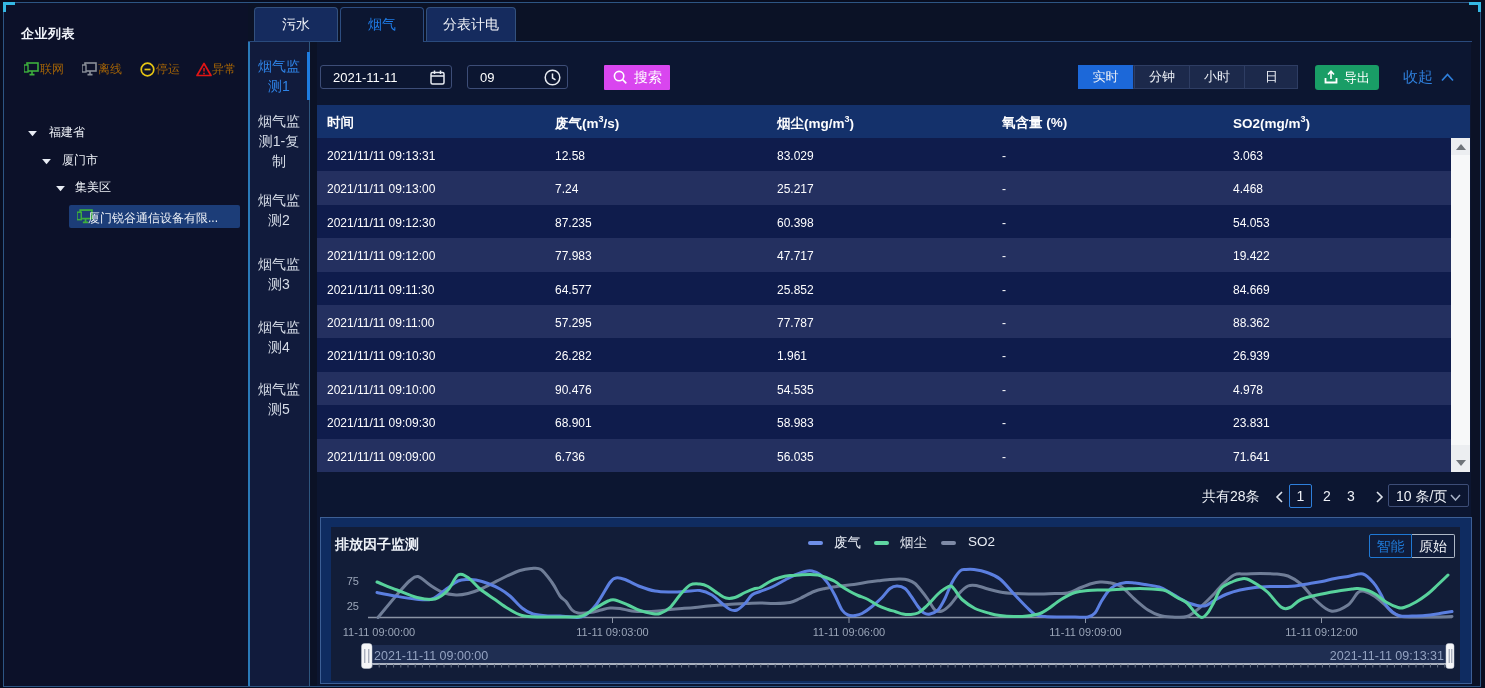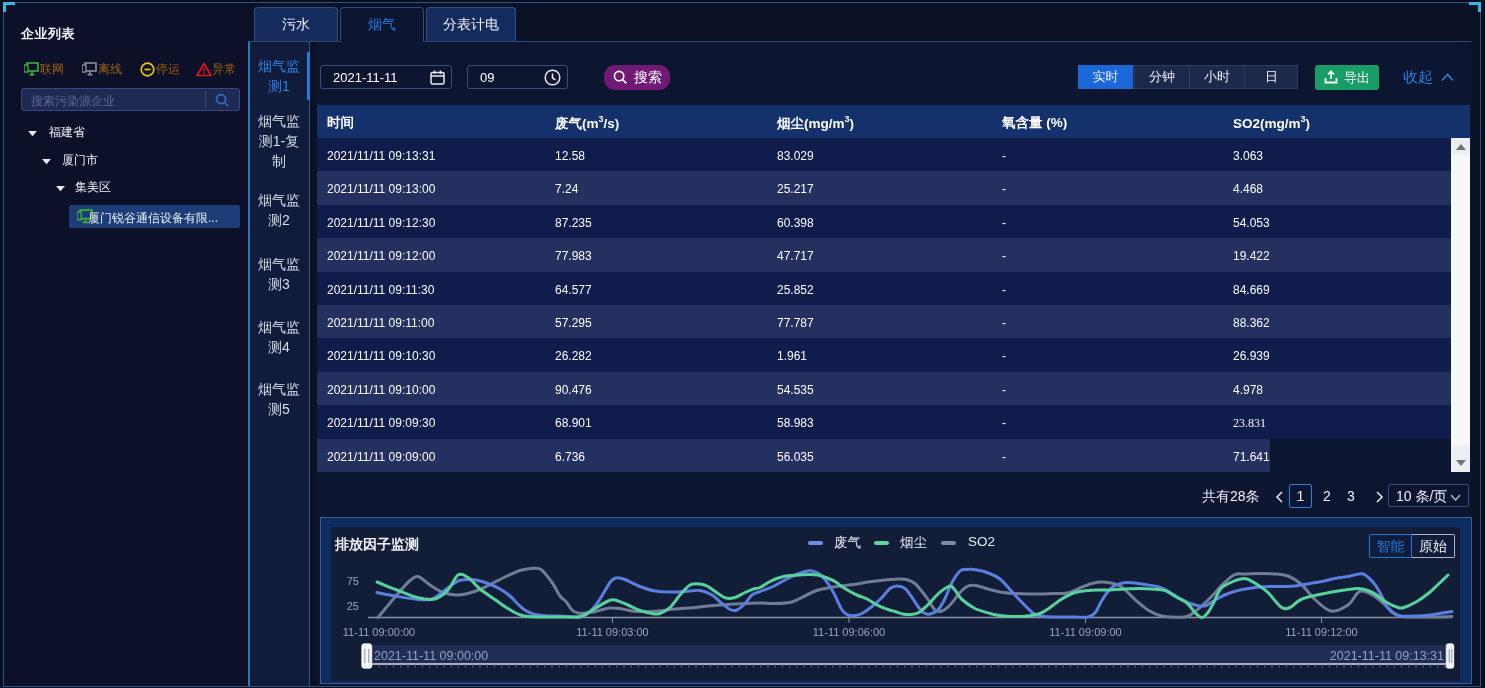--- a/index.html
+++ b/index.html
@@ -42,28 +42,20 @@
     </svg>
     <span class="abs" style="left:152px;top:0;">停运</span>
     <svg class="abs" style="left:192px;top:1px;" width="16" height="15" viewBox="0 0 16 15">
       <path d="M8 1.5 L15 13.5 L1 13.5 Z" fill="none" stroke="#e01515" stroke-width="1.7" stroke-linejoin="round"></path>
       <path d="M8 6 L8 9.6" stroke="#e01515" stroke-width="1.5"></path>
       <circle cx="8" cy="11.5" r="0.9" fill="#e01515"></circle>
     </svg>
     <span class="abs" style="left:208px;top:0;">异常</span>
   </div>
 
-  <div class="abs" style="left:17px;top:85px;width:219px;height:23px;background:#1e2a52;border:1px solid #384a84;border-radius:3px;">
-    <span class="abs" style="left:9px;top:4px;font-size:12px;color:#5a6a96;">搜索污染源企业</span>
-    <div class="abs" style="right:33px;top:2px;width:1px;height:17px;background:#384a84;"></div>
-    <svg class="abs" style="right:9px;top:4px;" width="15" height="15" viewBox="0 0 16 16">
-      <circle cx="6.5" cy="6.5" r="4.8" fill="none" stroke="#2f6fc4" stroke-width="1.7"></circle>
-      <path d="M10.2 10.2 L14 14" stroke="#2f6fc4" stroke-width="1.7"></path>
-    </svg>
-  </div>
 
   <div class="abs" style="left:0;top:121px;width:244px;color:#eef1f7;font-size:12px;white-space:nowrap;">
     <svg class="abs" style="left:24px;top:6px;" width="9" height="7" viewBox="0 0 10 8">
         <path d="M0 1 L10 1 L5 7 Z" fill="#e8ecf4"></path>
       </svg>
     <span class="abs" style="left:45px;top:0px;">福建省</span>
     <svg class="abs" style="left:38px;top:34px;" width="9" height="7" viewBox="0 0 10 8">
         <path d="M0 1 L10 1 L5 7 Z" fill="#e8ecf4"></path>
       </svg>
     <span class="abs" style="left:58px;top:28px;">厦门市</span>
@@ -109,21 +101,21 @@
         <path d="M4.5 0.5 L4.5 4 M10.5 0.5 L10.5 4 M1 6 L14 6" stroke="#e8ecf2" stroke-width="1.5"></path>
       </svg>
     </div>
     <div class="abs" style="left:150px;top:23px;width:101px;height:24px;background:#0c1631;border:1px solid #3d4d77;border-radius:3px;color:#fff;font-size:13px;">
       <span class="abs" style="left:12px;top:4px;">09</span>
       <svg class="abs" style="right:6px;top:3px;" width="17" height="17" viewBox="0 0 17 17">
         <circle cx="8.5" cy="8.5" r="7.3" fill="none" stroke="#e8ecf2" stroke-width="1.5"></circle>
         <path d="M8.5 4.5 L8.5 9 L11.5 10.8" stroke="#e8ecf2" stroke-width="1.5" fill="none"></path>
       </svg>
     </div>
-    <div class="abs" style="left:287px;top:23px;width:66px;height:25px;background:#701a75;border-radius:11px;color:#fff;font-size:14px;">
+    <div class="abs" style="left:287px;top:23px;width:66px;height:25px;background:#d946ef;border-radius:1px;color:#fff;font-size:14px;">
       <svg class="abs" style="left:9px;top:5px;" width="15" height="15" viewBox="0 0 16 16">
         <circle cx="6.5" cy="6.5" r="5" fill="none" stroke="#fff" stroke-width="1.7"></circle>
         <path d="M10.3 10.3 L14.2 14.2" stroke="#fff" stroke-width="1.7"></path>
       </svg>
       <span class="abs" style="left:30px;top:4px;">搜索</span>
     </div>
 
     <div class="abs" style="left:761px;top:23px;width:220px;height:24px;background:#1c294b;border:1px solid #2e3d63;font-size:13px;color:#eef1f7;">
       <div class="abs" style="left:-1px;top:-1px;width:55px;height:24px;background:#1c68d9;text-align:center;line-height:24px;">实时</div>
       <div class="abs" style="left:55px;top:0;width:55px;height:22px;border-left:1px solid #2e3d63;text-align:center;line-height:22px;">分钟</div>
@@ -205,23 +197,23 @@
         <span class="abs" style="left:238px;top:11px;">90.476</span>
         <span class="abs" style="left:460px;top:11px;">54.535</span>
         <span class="abs" style="left:685px;top:11px;">-</span>
         <span class="abs" style="left:916px;top:11px;">4.978</span>
       </div>
       <div class="abs" style="left:0;top:300.2px;width:1134px;height:33.4px;background:#0f1c4c;">
         <span class="abs" style="left:10px;top:11px;">2021/11/11 09:09:30</span>
         <span class="abs" style="left:238px;top:11px;">68.901</span>
         <span class="abs" style="left:460px;top:11px;">58.983</span>
         <span class="abs" style="left:685px;top:11px;">-</span>
-        <span class="abs" style="left:916px;top:11px;font-family:Liberation Serif, serif;">23.831</span>
-      </div>
-      <div class="abs" style="left:0;top:333.6px;width:953px;height:33.4px;background:#243060;">
+        <span class="abs" style="left:916px;top:11px;">23.831</span>
+      </div>
+      <div class="abs" style="left:0;top:333.6px;width:1134px;height:33.4px;background:#243060;">
         <span class="abs" style="left:10px;top:11px;">2021/11/11 09:09:00</span>
         <span class="abs" style="left:238px;top:11px;">6.736</span>
         <span class="abs" style="left:460px;top:11px;">56.035</span>
         <span class="abs" style="left:685px;top:11px;">-</span>
         <span class="abs" style="left:916px;top:11px;">71.641</span>
       </div>
     </div>
 
     <div class="abs" style="left:1134px;top:96px;width:19px;height:334px;background:#eceef1;">
       <svg class="abs" style="left:4.5px;top:6px;" width="10" height="6" viewBox="0 0 10 6">

